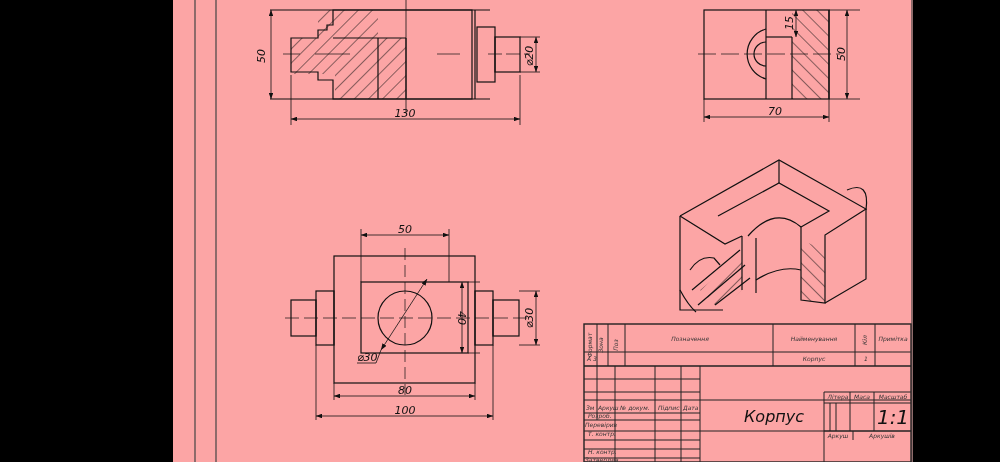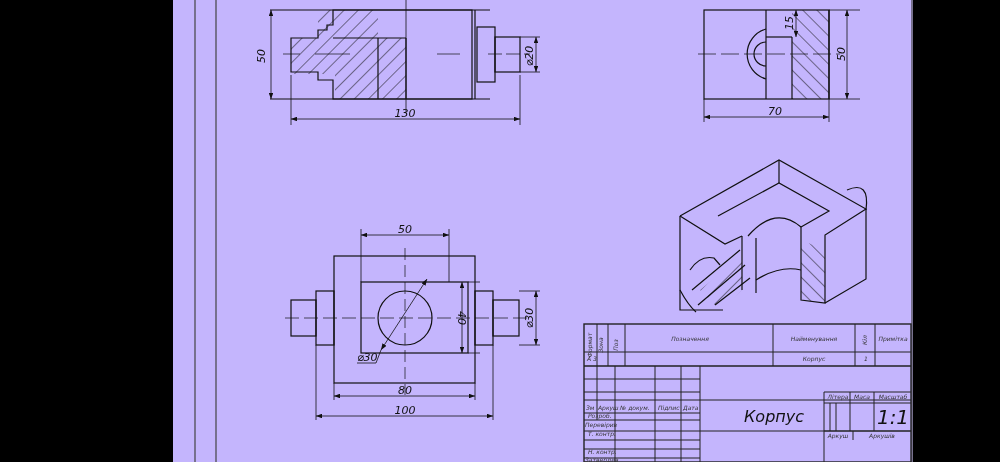--- a/index.html
+++ b/index.html
@@ -1,17 +1,17 @@
 <!DOCTYPE html>
 <html><head>
 <meta charset="utf-8">
 <style>
   html,body{margin:0;padding:0;}
   body{width:1000px;height:462px;background:#000;position:relative;overflow:hidden;font-family:"Liberation Sans",sans-serif;}
-  #sheet{position:absolute;left:173px;top:0;width:740px;height:462px;background:#c4b5fd;}
+  #sheet{position:absolute;left:173px;top:0;width:740px;height:462px;background:#fca5a5;}
   svg{position:absolute;left:0;top:0;}
   .dim{font-family:"DejaVu Sans",sans-serif;font-style:italic;fill:#111;}
   .tb{font-family:"DejaVu Sans",sans-serif;font-style:italic;fill:#333;}
 </style>
 </head>
 <body>
 
 <div id="sheet">
 <svg width="740" height="462" viewBox="173 0 740 462">
   <defs>

